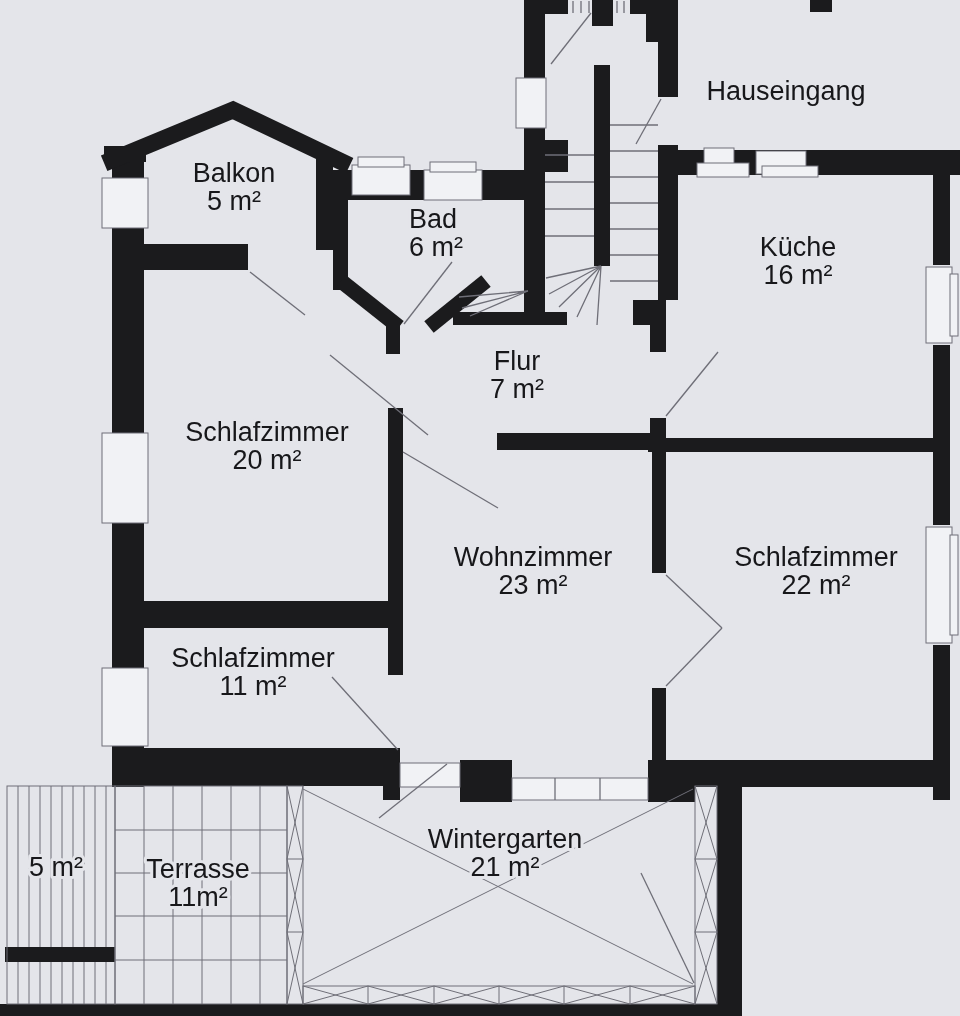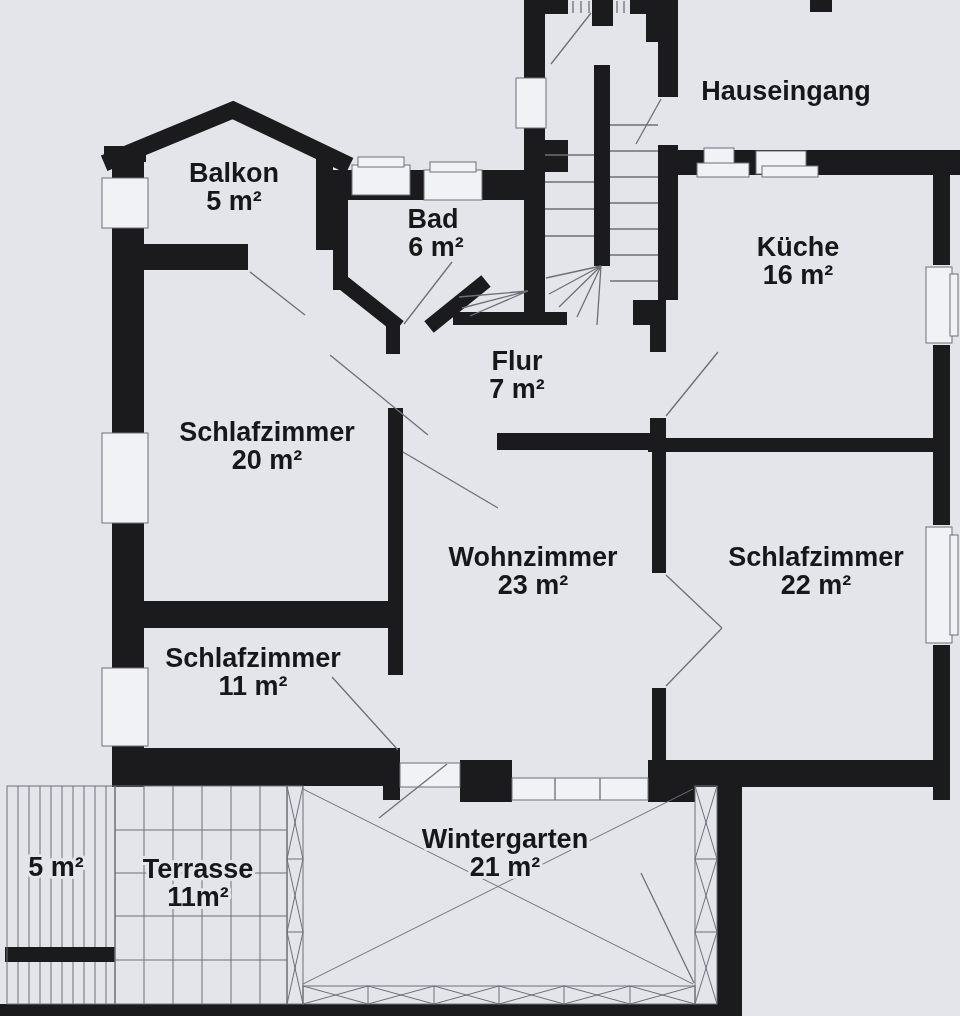--- a/index.html
+++ b/index.html
@@ -1,20 +1,20 @@
 <!DOCTYPE html>
 <html style="--background: #e4e5ea; --wall: #1b1b1d; --line: #6f6f78; --window: #f1f2f5; --text: #17171a;"><head>
 <meta charset="utf-8">
 <style>
   :root{
     --background:#e4e5ea; --wall:#1b1b1d; --line:#6f6f78;
     --window:#f1f2f5; --text:#17171a;
   }
   html,body{margin:0;padding:0;background:var(--background);}
-  #stage{position:relative;width:960px;height:1016px;overflow:hidden;background:var(--background);font-weight:bold;}
+  #stage{position:relative;width:960px;height:1016px;overflow:hidden;background:var(--background);}
   svg{display:block;width:960px;height:1016px;}
   .wall{fill:var(--wall);stroke:none;}
   .wallline{stroke:var(--wall);fill:none;}
   .win{fill:var(--window);stroke:var(--line);stroke-width:1;}
   .thin{stroke:var(--line);stroke-width:1.3;fill:none;}
   .grid{stroke:var(--line);stroke-width:1;fill:none;}
   .lbl{
     font-family:"Liberation Sans","DejaVu Sans",sans-serif;
     font-size:27px; fill:var(--text); text-anchor:middle;
     paint-order:stroke; stroke:var(--background); stroke-width:6px; stroke-linejoin:round;

